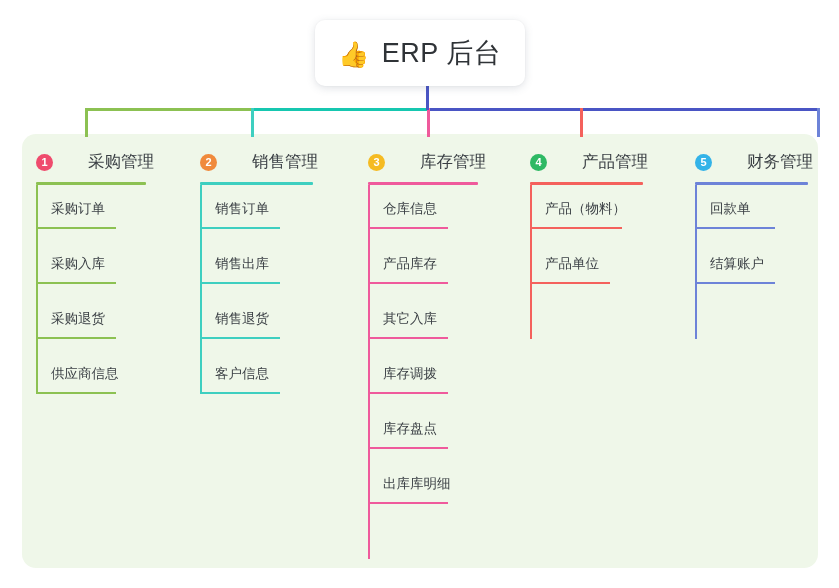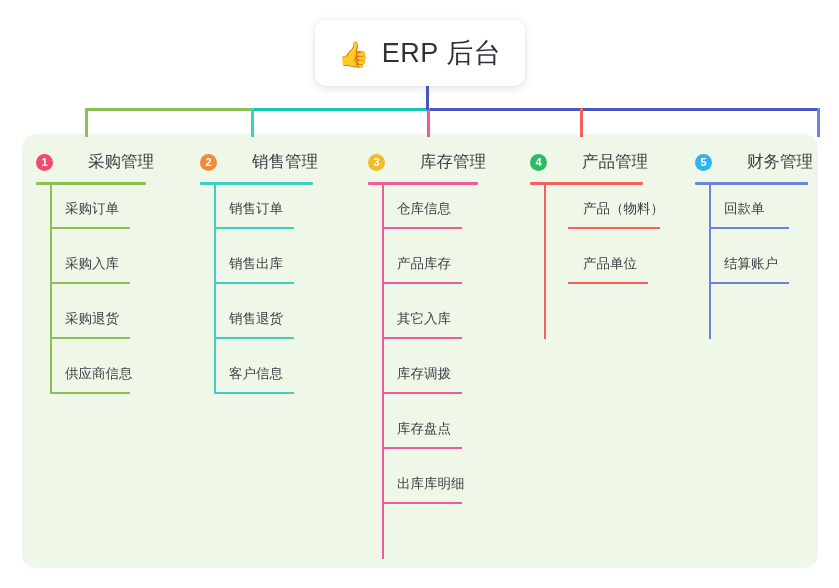--- a/index.html
+++ b/index.html
@@ -58,21 +58,21 @@
   .badge{
     width:17px;height:17px;border-radius:50%;
     color:#ffffff;font-size:11px;font-weight:bold;
     display:flex;align-items:center;justify-content:center;
     flex:0 0 auto;line-height:1;
   }
   .col-title{font-size:16.5px;color:#3a3f44;margin-left:28px;}
   .head-rule{height:3px;margin-top:8px;border-radius:1px;}
 
   
-  .col-body{position:relative;margin-left:14px;}
+  .col-body{position:relative;}
   .spine{position:absolute;left:0;top:0;width:2px;}
   .item{position:relative;height:55px;}
   .item-label{
     position:absolute;left:15px;top:15px;
     font-size:13.5px;color:#3a3f44;white-space:nowrap;
   }
   .item-rule{position:absolute;left:0;top:42px;height:2px;}
 </style>
 </head>
 <body>
@@ -184,21 +184,21 @@
             <div class="item-rule" style="background: rgb(239, 90, 156); width: 80px;"></div>
           </div>
         </div>
       </div>
       <div class="col" style="left: 530px; top: 150px;">
         <div class="col-head">
           <span class="badge" style="background: rgb(46, 185, 100);">4</span>
           <span class="col-title">产品管理</span>
         </div>
         <div class="head-rule" style="background: rgb(244, 97, 92); width: 113px;"></div>
-        <div class="col-body" style="height: 165px; padding-left: 24px;">
+        <div class="col-body" style="height: 165px;">
           <div class="spine" style="background: rgb(244, 97, 92); height: 154px;"></div>
           <div class="item">
             <span class="item-label">产品（物料）</span>
             <div class="item-rule" style="background: rgb(244, 97, 92); width: 92px;"></div>
           </div>
           <div class="item">
             <span class="item-label">产品单位</span>
             <div class="item-rule" style="background: rgb(244, 97, 92); width: 80px;"></div>
           </div>
         </div>

